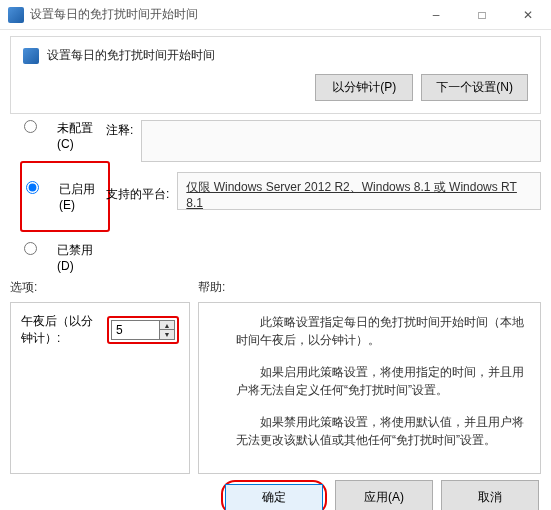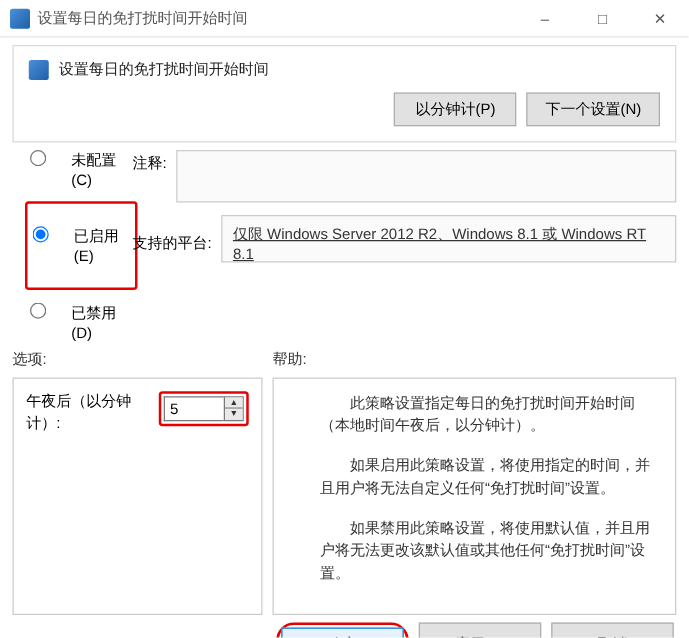--- a/index.html
+++ b/index.html
@@ -102,35 +102,35 @@
   overflow: hidden;
   color: #333;
   text-decoration: underline;
 }
 
 .lower {
   display: flex;
   margin: 6px 10px 0 10px;
   gap: 8px;
 }
-.opts-col { width: 200px; display: flex; flex-direction: column; }
+.opts-col { width: 180px; display: flex; flex-direction: column; }
 .help-col { flex: 1; display: flex; flex-direction: column; }
 .col-label { margin-bottom: 6px; color: #333; }
 .panel {
   border: 1px solid #ccc;
   background: #fff;
   flex: 1;
   padding: 10px;
   overflow: auto;
 }
 .opts-panel { height: 280px; }
 .help-panel { height: 280px; padding-left: 37px; }
 
 .spin-row {
-  display: flex; align-items: flex-start; gap: 6px;
+  display: flex; align-items: center; gap: 6px;
 }
 .spin-wrap {
   display: flex;
   border: 2px solid #e60000;
   border-radius: 3px;
   padding: 2px;
 }
 .spin-input {
   width: 48px;
   border: 1px solid #7a7a7a;

